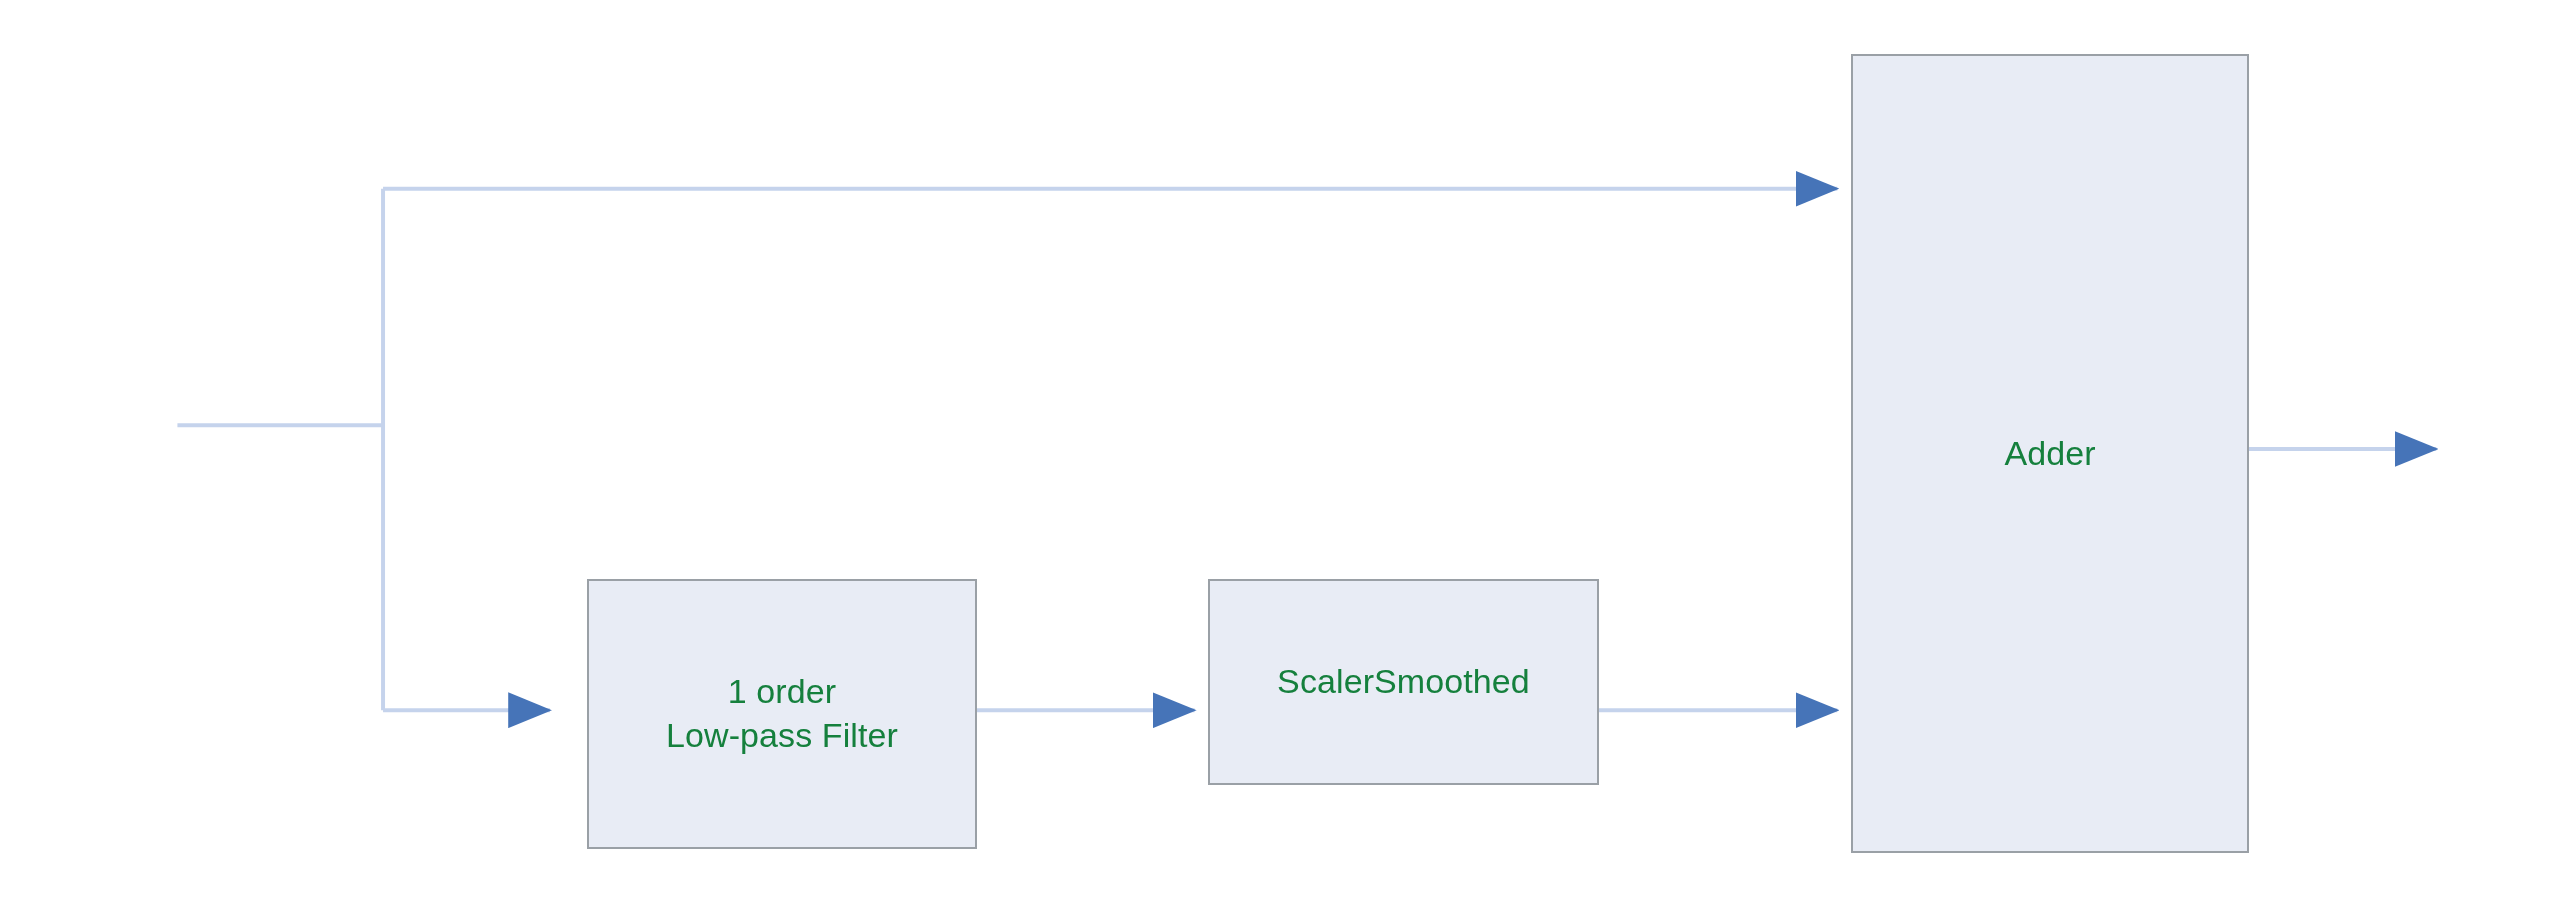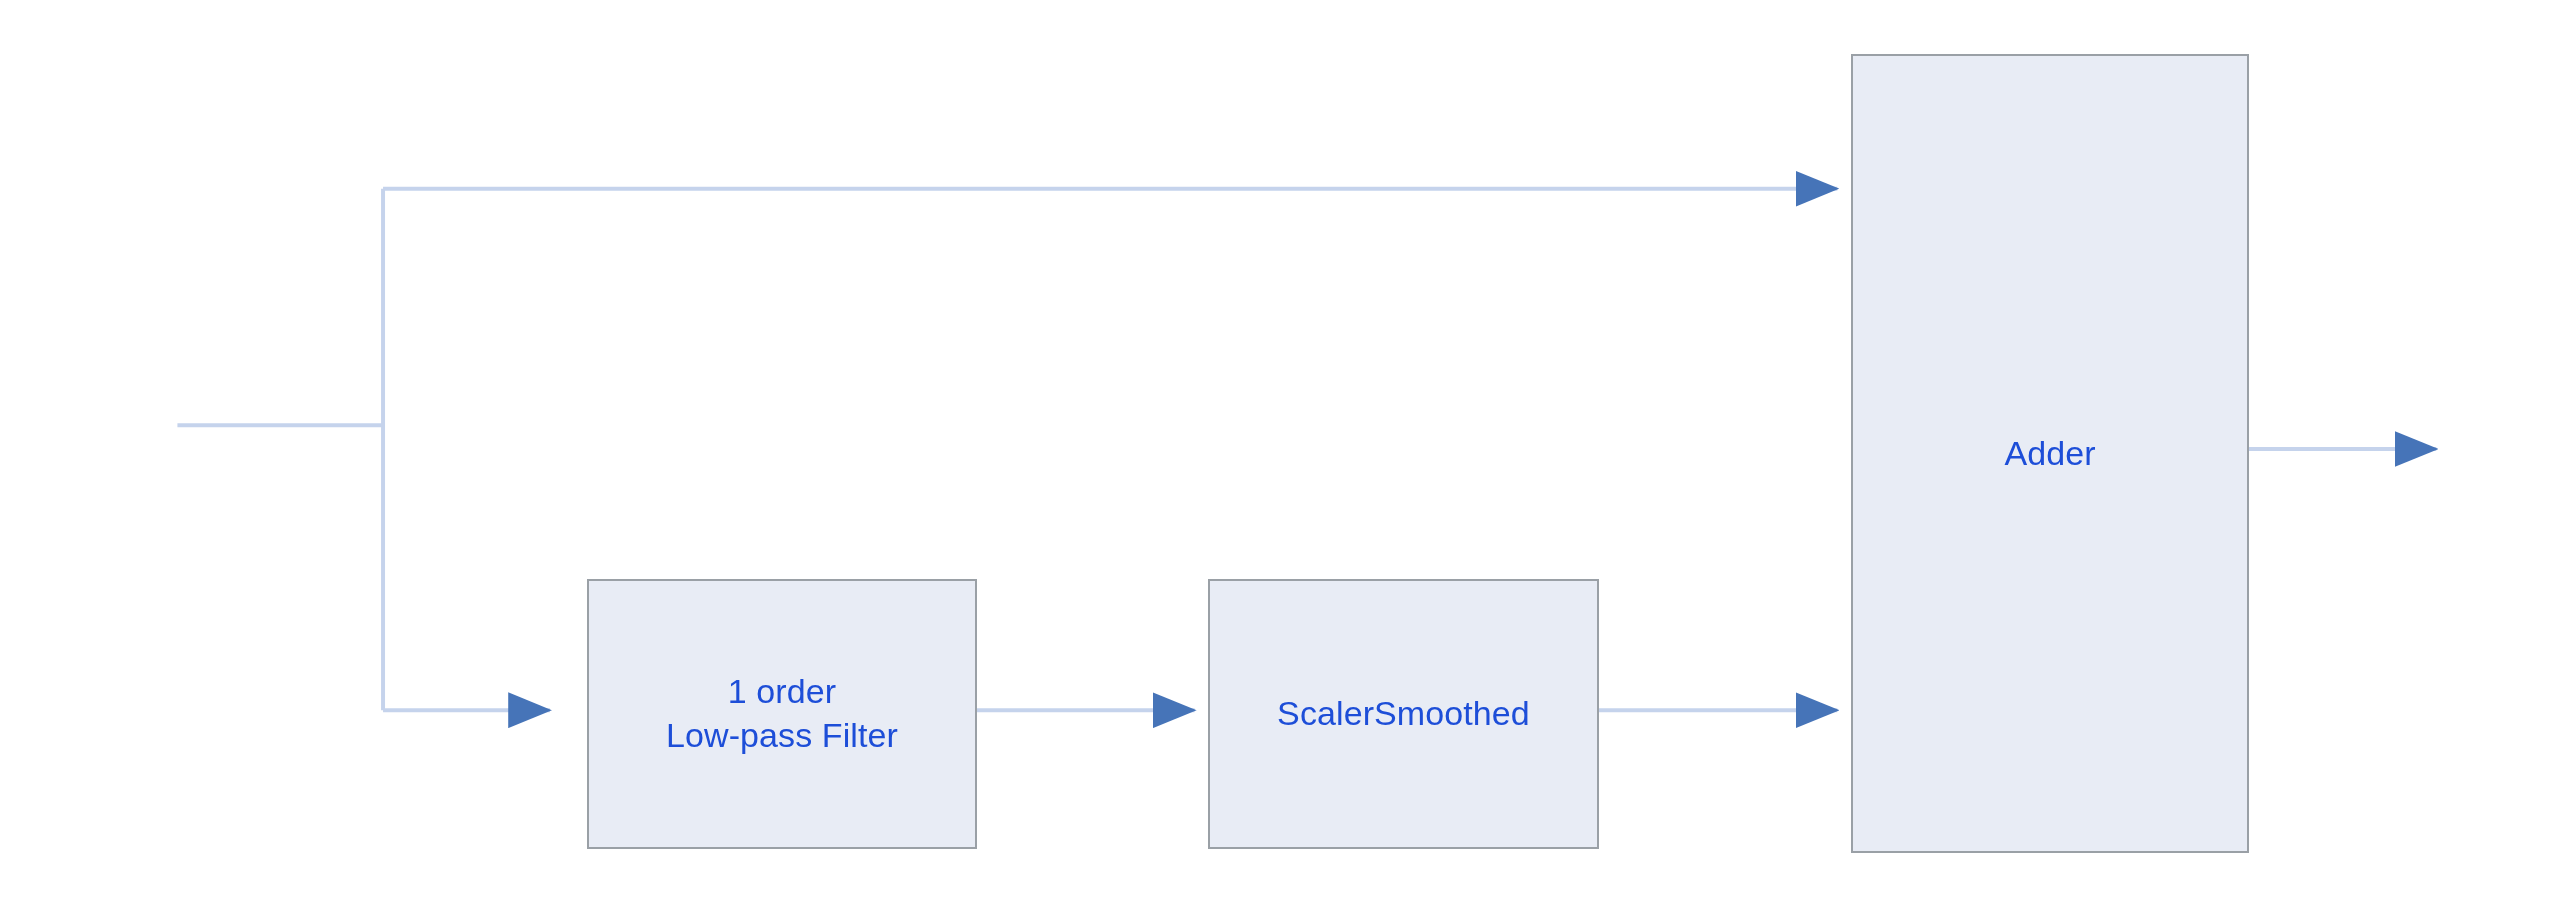--- a/index.html
+++ b/index.html
@@ -28,40 +28,40 @@
   }
   .block {
     position: absolute;
     box-sizing: border-box;
     background: #e8ecf5;
     border: 2px solid #9aa0a6;
     display: flex;
     align-items: center;
     justify-content: center;
     text-align: center;
-    color: #1d4ed8;
+    color: #15803d;
     font-family: "Liberation Sans", sans-serif;
     font-size: 34px;
     line-height: 1.28;
     font-weight: 400;
     letter-spacing: 0.1px;
     white-space: pre-line;
     z-index: 2;
   }
   #block-lowpass {
     left: 587px;
     top: 579px;
     width: 390px;
     height: 270px;
   }
   #block-scaler {
     left: 1208px;
     top: 579px;
     width: 391px;
-    height: 270px;
+    height: 206px;
   }
   #block-adder {
     left: 1851px;
     top: 54px;
     width: 398px;
     height: 799px;
   }
   .block-label {
     display: block;
     white-space: pre-line;

